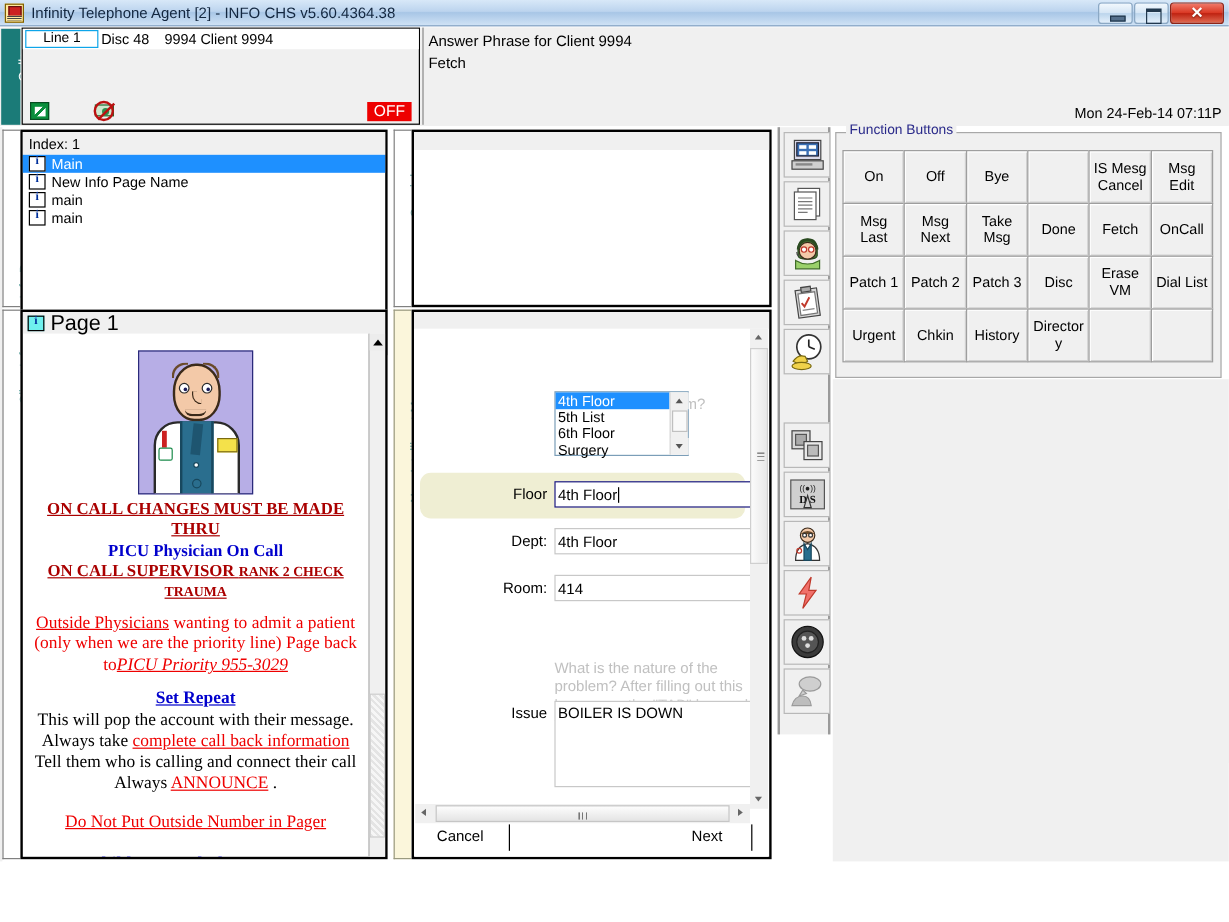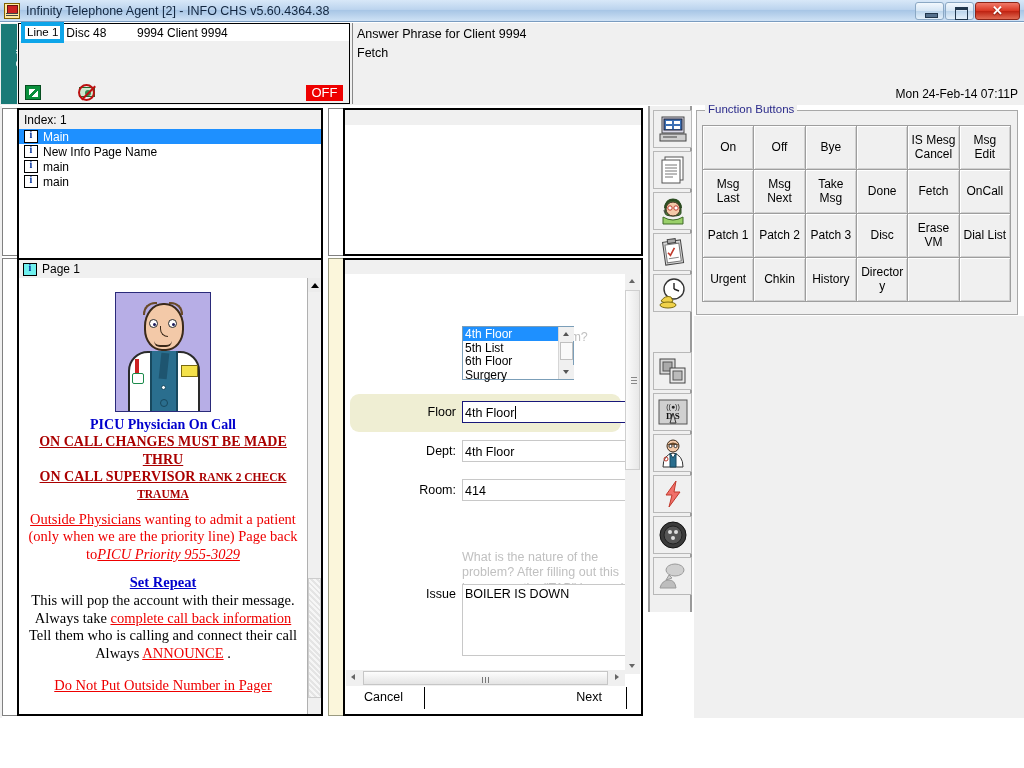--- a/index.html
+++ b/index.html
@@ -73,21 +73,21 @@
   }
   #calls-box {
     position: absolute; left: 18px; top: 0px; width: 332px; height: 81px;
     border: 1px solid #000; background: #f0f0f0;
   }
   #calls-header-row {
     height: 17px; background: #ffffff; display: flex; align-items: center;
     font-size: 12px; color: #000; padding-left: 2px;
   }
   #line-badge {
-    border: 4px solid #0ea5e9; padding: 0 2px; font-size: 11.5px; line-height: 13px; margin-right: 2px;
+    border: 1px solid #0ea5e9; padding: 0 14px; font-size: 11.5px; line-height: 13px; margin-right: 2px;
   }
   #disc-txt { font-size: 12px; }
   #client-txt { position: absolute; left: 118px; font-size: 12px; }
   #calls-icon-mail {
     position: absolute; left: 6px; bottom: 3px; width: 16px; height: 15px;
     background: #0a8f3c; border: 1px solid #064d20;
   }
   #calls-icon-mail::after {
     content: ""; position: absolute; left: 3px; top: 3px; width: 9px; height: 8px;
     background: linear-gradient(135deg, #fff 0 40%, #0a8f3c 40% 60%, #fff 60%);
@@ -179,21 +179,21 @@
     font-size: 11px; color: #1b7b78;
   }
   #client-info-box {
     position: absolute; left: 17px; top: 258px; width: 306px; height: 458px;
     border: 2px solid #000; background: #ffffff; overflow: hidden;
   }
   #page-hdr {
     height: 18px; background: #f0f0f0; display: flex; align-items: center; padding-left: 4px;
   }
   #page-hdr .ip-icon { background: #6ff0ee; }
-  #page-hdr .lbl { font-size: 12px; color: #000; }
+  #page-hdr .lbl { font-size: 18px; color: #000; }
   #ci-scroll-track {
     position: absolute; right: 0; top: 18px; width: 14px; bottom: 0;
     background: #f0f0f0; border-left: 1px solid #b0b0b0;
   }
   #ci-scroll-up {
     position: absolute; left: 0; top: 0; width: 13px; height: 14px; background: #ececec;
   }
   #ci-scroll-up::after {
     content: ""; position: absolute; left: 3px; top: 5px;
     border-left: 4px solid transparent; border-right: 4px solid transparent; border-bottom: 5px solid #000;
@@ -563,22 +563,22 @@
         <div class="mouth"></div>
       <div class="coat"></div>
         <div class="shirt"></div>
         <div class="tie"></div>
       <div class="btn1"></div>
         <div class="btn2"></div>
       <div class="pen"></div>
         <div class="badge"></div>
     </div>
 
+    <div class="ci-line ci-red-b-u">ON CALL CHANGES MUST BE MADE THRU</div>
     <div class="ci-line ci-blue-b">PICU Physician On Call</div>
-    <div class="ci-line ci-red-b-u">ON CALL CHANGES MUST BE MADE THRU</div>
     <div class="ci-line ci-red-b-u"><span>ON CALL SUPERVISOR </span><span class="sm">RANK 2 CHECK TRAUMA</span></div>
 
     <div class="ci-line ci-red" style="margin-top:8px;"><u>Outside Physicians</u><span> wanting to admit a patient (only when we are the priority line) Page back to</span><i><u>PICU Priority  955-3029</u></i></div>
 
     <div class="ci-line ci-blue-link" style="margin-top:10px;">Set Repeat</div>
     <div class="ci-line ci-black"><span>This will pop the account with their message. Always take </span><span class="rl">complete call back information</span><span> Tell them who is calling and connect their call  Always </span><span class="rl">ANNOUNCE</span><span> .</span></div>
 
     <div class="ci-line ci-red-u-line" style="margin-top:14px;">Do Not Put Outside Number in Pager</div>
     <div class="ci-line ci-childrens" style="margin-top:16px;">Children's 2nd Floor x 4200</div>
   </div>

